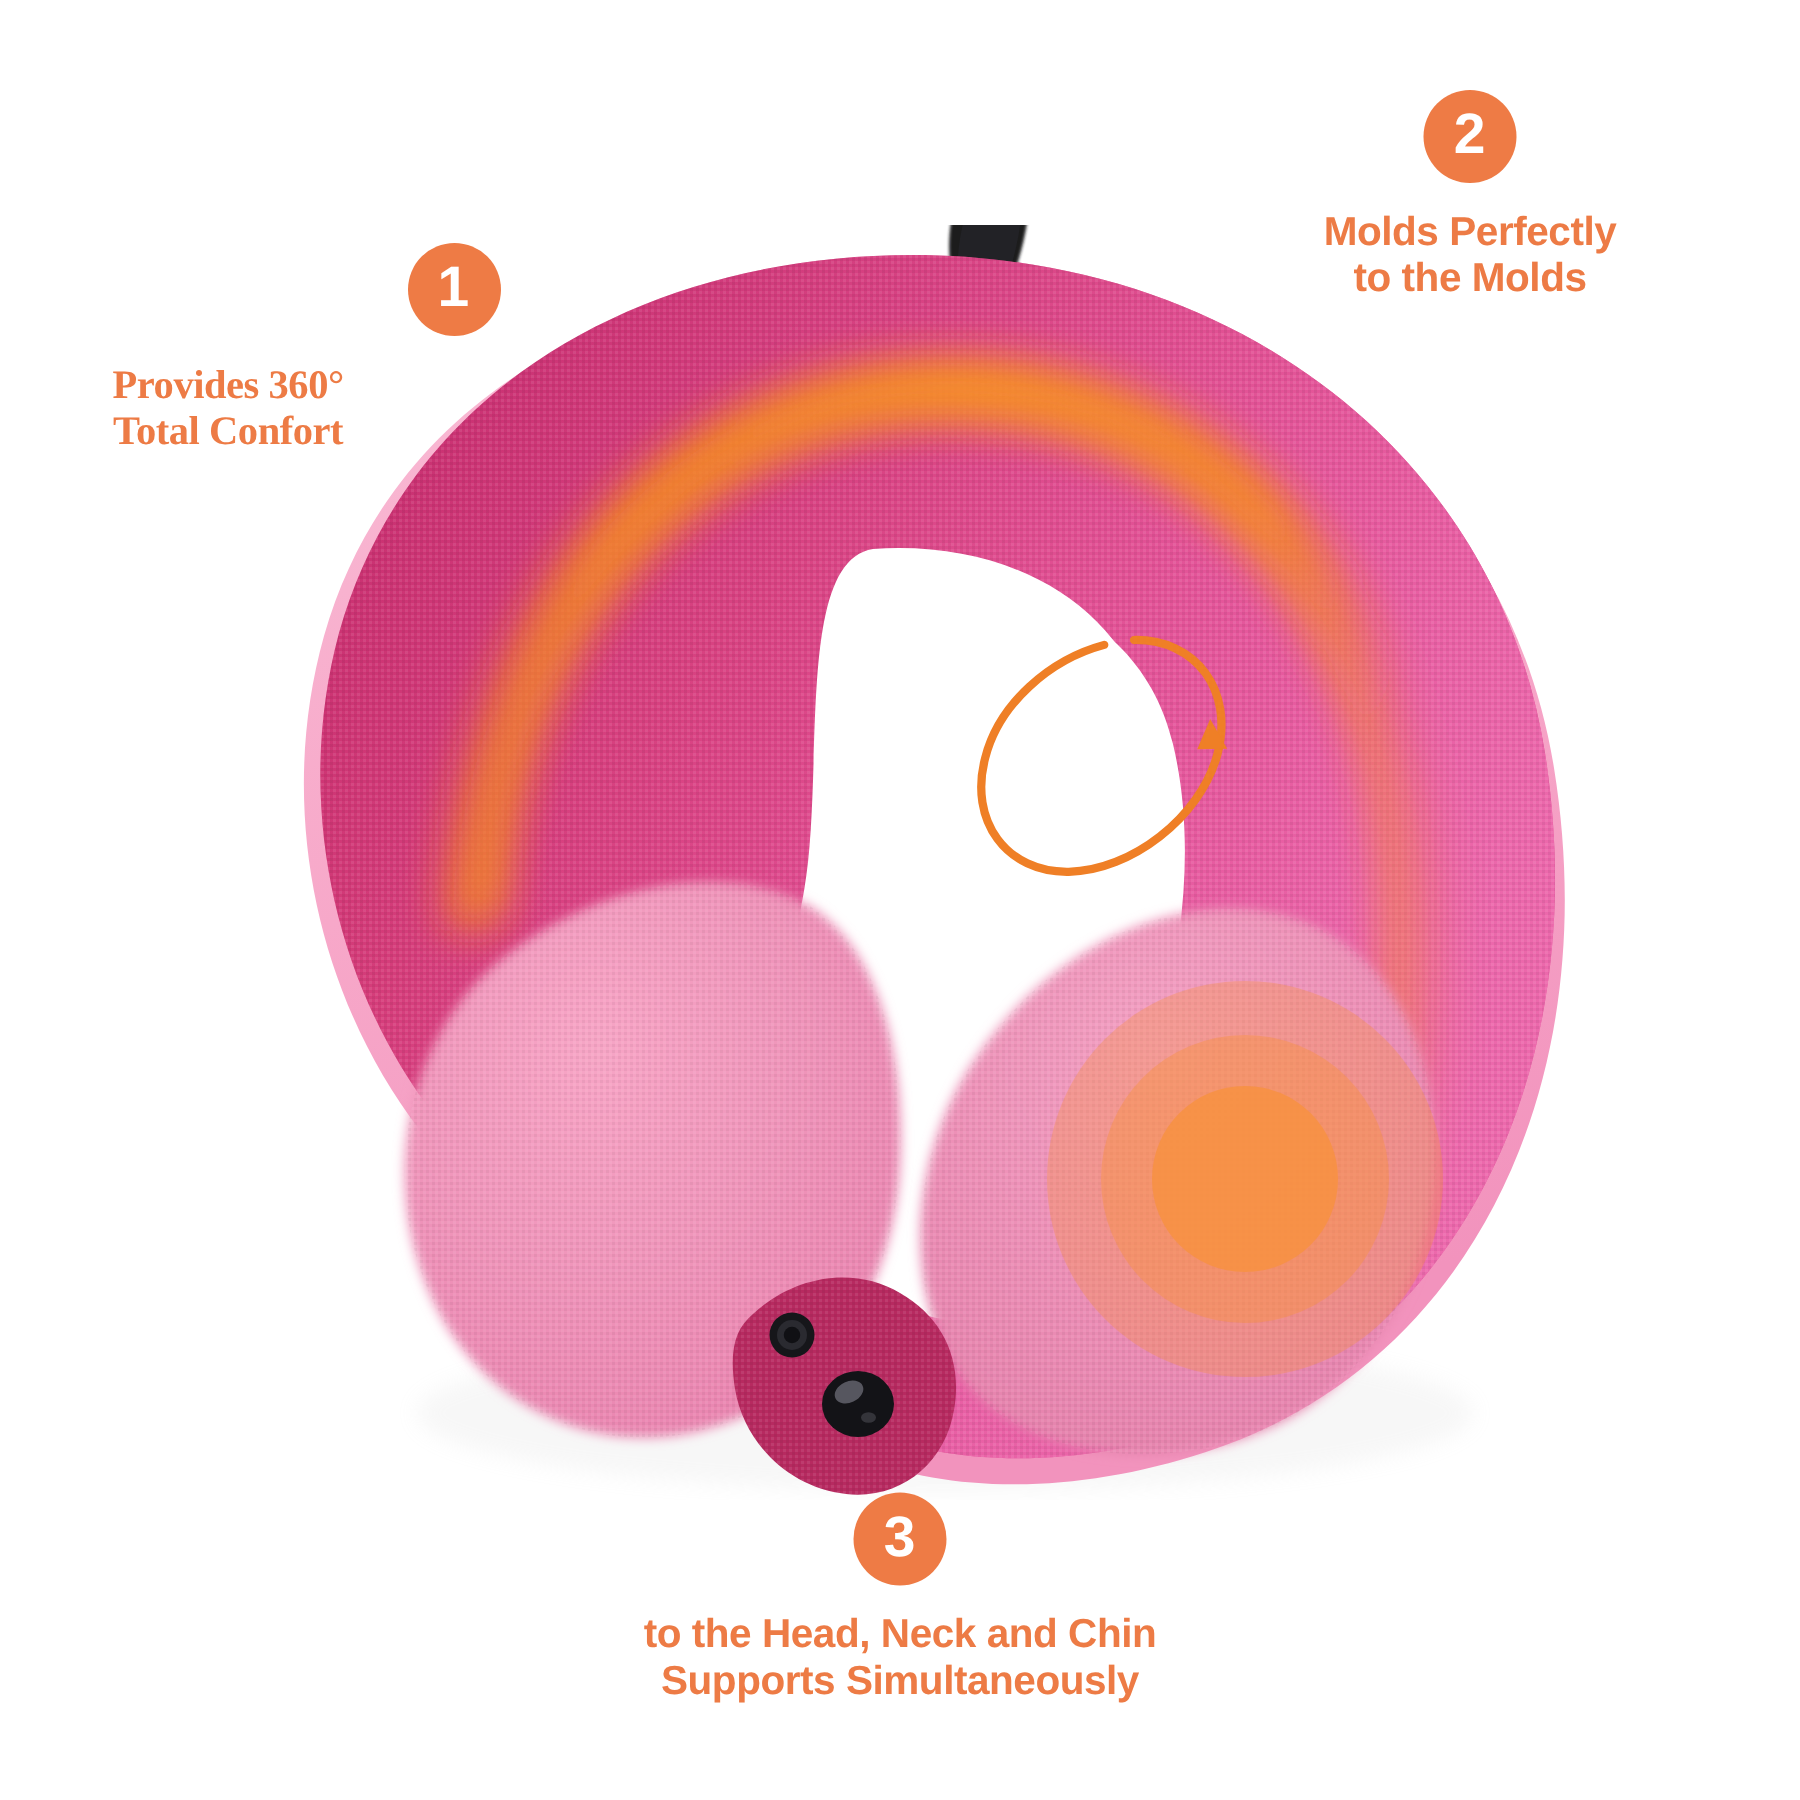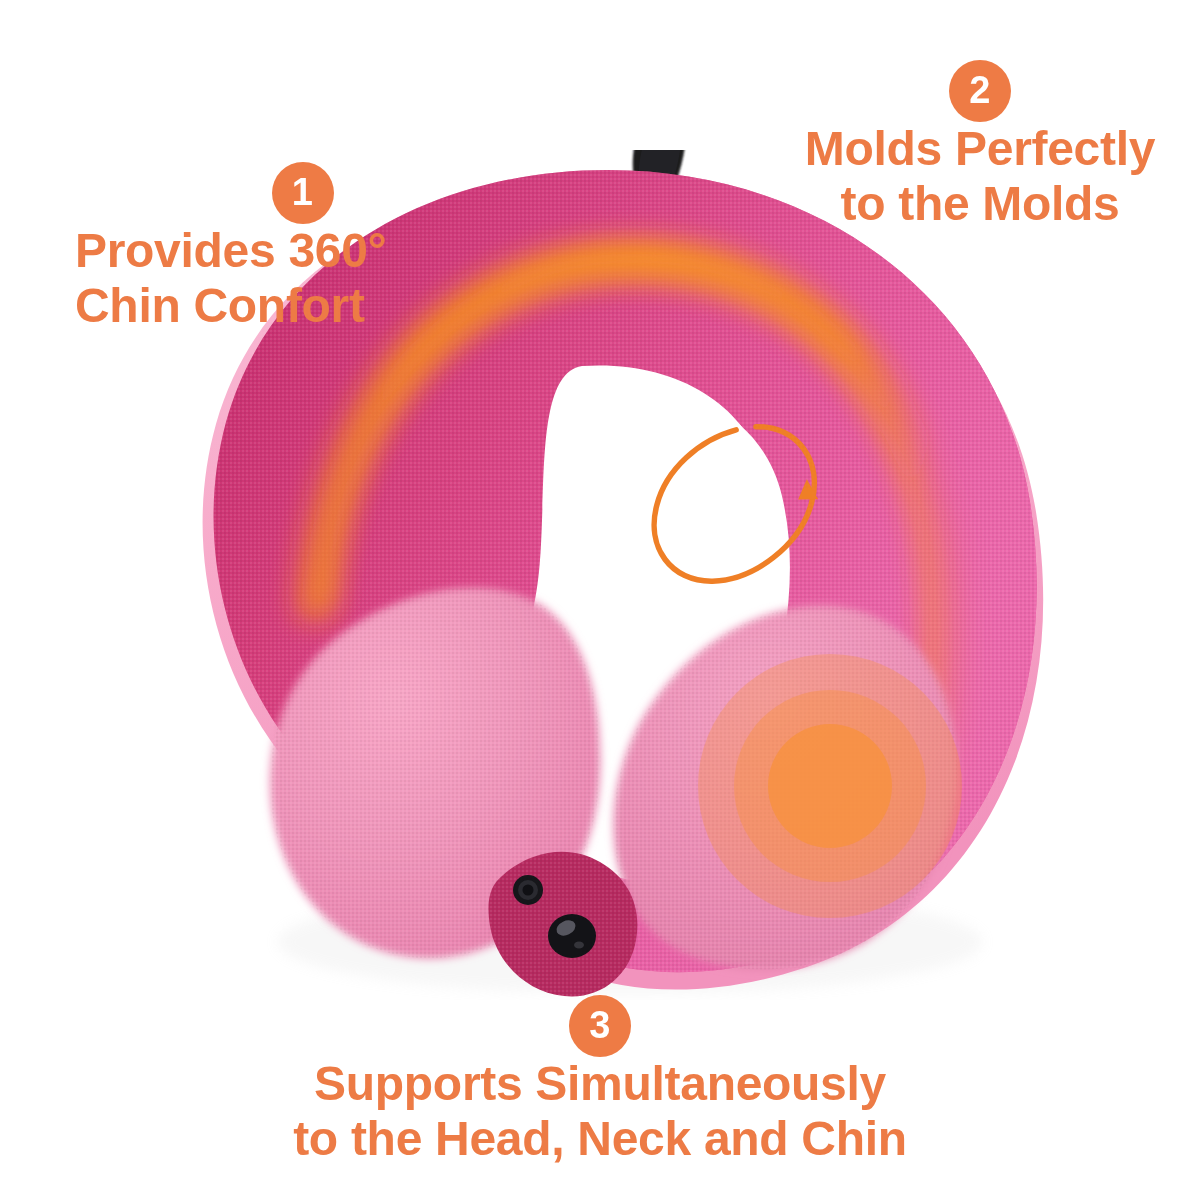--- a/index.html
+++ b/index.html
@@ -37,36 +37,36 @@
     justify-content: center;
     font-size: 38px;
     font-weight: bold;
     line-height: 1;
     letter-spacing: 0.5px;
     font-family: "Liberation Sans", sans-serif;
     box-sizing: border-box;
     padding-bottom: 3px;
   }
   .callout-text {
-    margin-top: 0;
+    margin-top: 17px;
     color: #ed7b45;
-    font-size: 48px;
+    font-size: 27px;
     font-weight: bold;
     line-height: 1.14;
     text-align: center;
     white-space: nowrap;
     letter-spacing: -0.3px;
   }
   .callout-text .line { display: block; }
 
   #callout-1 { left: 20px;  top: 162px; width: 390px; }
   #callout-2 { left: 800px; top: 60px;  width: 360px; }
   #callout-3 { left: 310px; top: 995px; width: 580px; }
 
-  #callout-1 .callout-text { text-align: left; align-self: flex-start; padding-left: 55px;}
+  #callout-1 .callout-text { text-align: center; align-self: flex-start; padding-left: 55px; font-family: Liberation Serif, serif;}
   #callout-1 .badge { margin-left: 175px; }
 
   
   #product {
     position: absolute;
     left: 130px;
     top: 150px;
     width: 960px;
     height: 850px;
   }
@@ -300,33 +300,33 @@
           <ellipse cx="449" cy="795" rx="5" ry="3.5" fill="#55555e" opacity="0.5"></ellipse>
         </g>
       </g>
     </svg>
   </div>
 
   <div class="callout" id="callout-1">
     <div class="badge">1</div>
     <div class="callout-text">
       <span class="line">Provides 360°</span>
-      <span class="line">Chin Confort</span>
+      <span class="line">Total Confort</span>
     </div>
   </div>
 
   <div class="callout" id="callout-2">
     <div class="badge">2</div>
     <div class="callout-text">
       <span class="line">Molds Perfectly</span>
       <span class="line">to the Molds</span>
     </div>
   </div>
 
   <div class="callout" id="callout-3">
     <div class="badge">3</div>
     <div class="callout-text">
+      <span class="line">to the Head, Neck and Chin</span>
       <span class="line">Supports Simultaneously</span>
-      <span class="line">to the Head, Neck and Chin</span>
     </div>
   </div>
 
 </div>
 
 </body></html>

